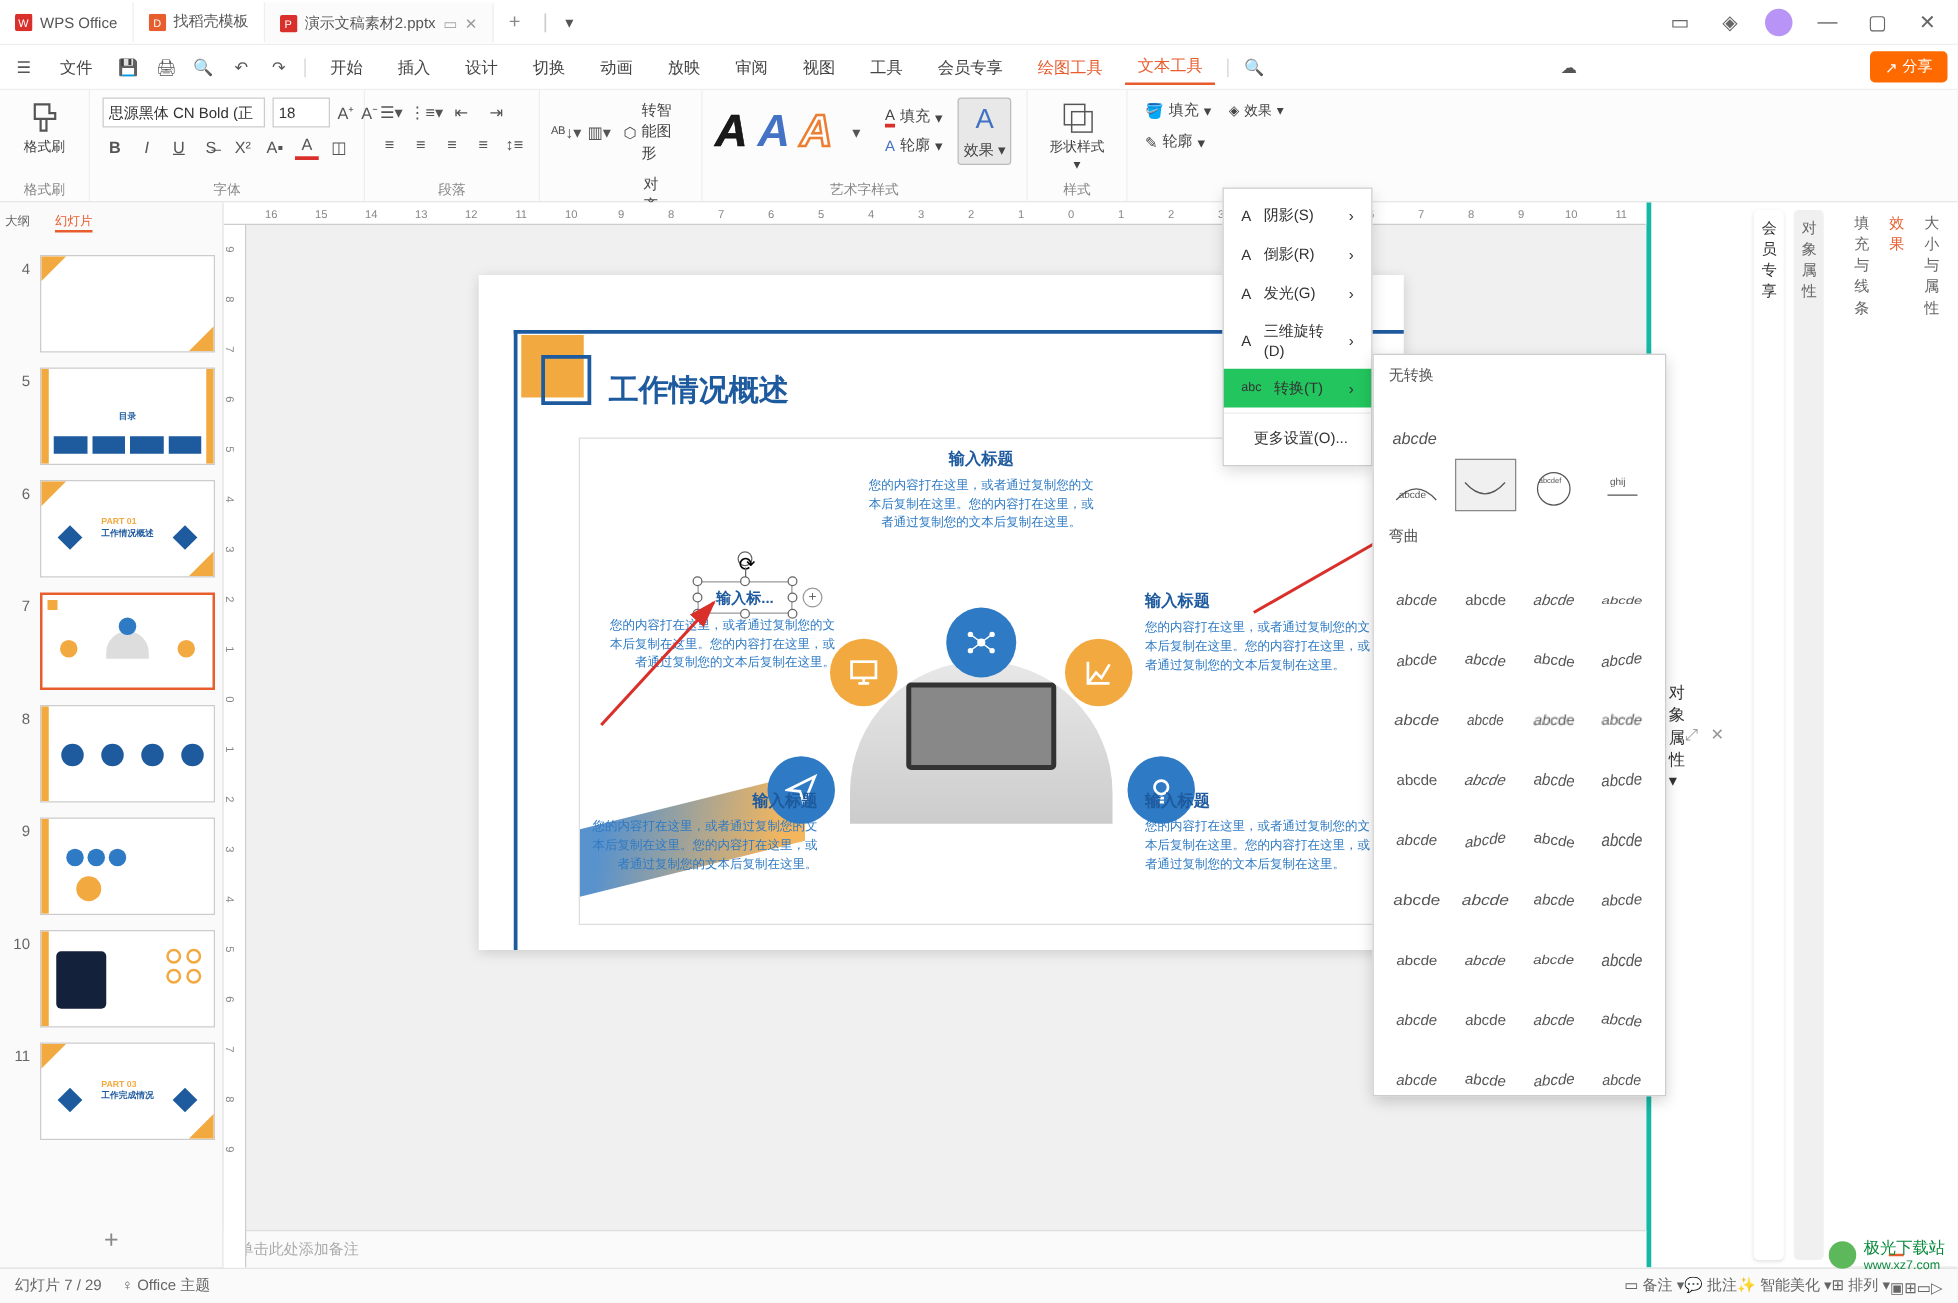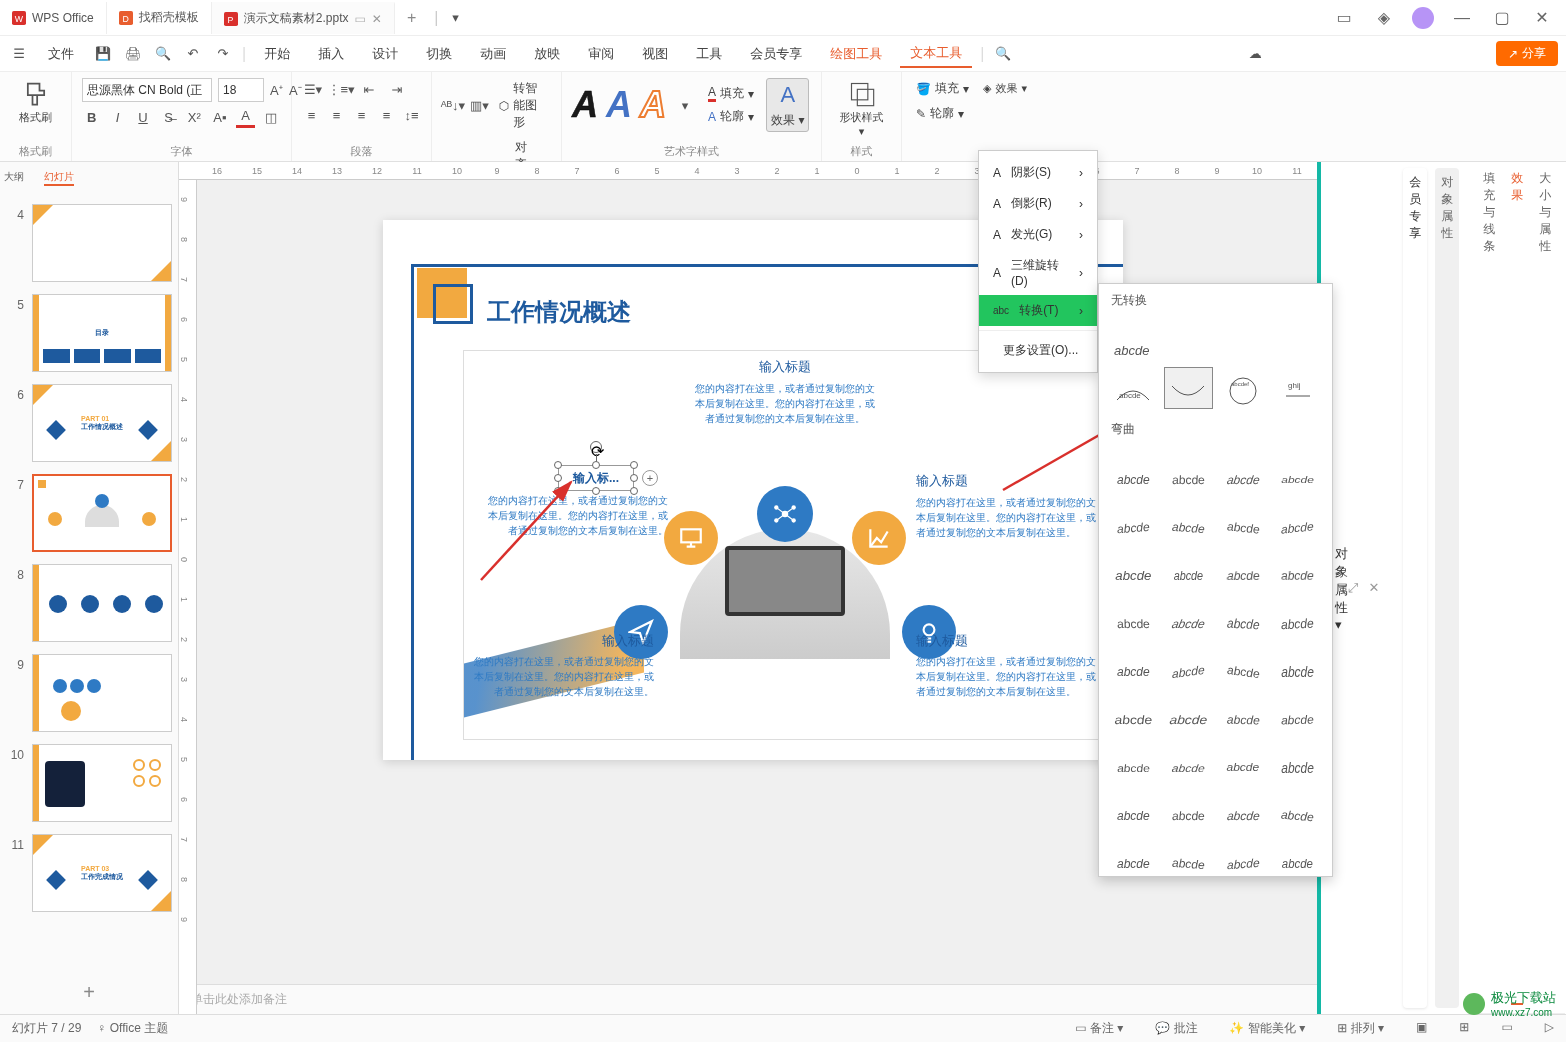--- a/index.html
+++ b/index.html
@@ -65,21 +65,21 @@
 .prop-tabs{display:flex;padding:6px 10px;gap:8px}
 .prop-tab{flex:1;text-align:center;padding:6px;font-size:12px;border-radius:4px;cursor:pointer;background:#f0f0f0;color:#666}
 .prop-tab.active{background:#fff;color:#333;box-shadow:0 1px 3px rgba(0,0,0,0.1)}
 .prop-subtabs{display:flex;padding:8px 14px;gap:16px;font-size:12px;color:#666;border-bottom:1px solid #eee}
 .prop-subtab{cursor:pointer;padding-bottom:6px}
 .prop-subtab.active{color:#e85d2e;border-bottom:2px solid #e85d2e}
 .prop-content{flex:1;padding:10px 0}
 .prop-row{padding:6px 14px;display:flex;align-items:center;justify-content:space-between;font-size:12px;color:#444}
 .chevron{color:#aaa}
 .statusbar{height:28px;background:#fafafa;border-top:1px solid #ddd;display:flex;align-items:center;padding:0 12px;font-size:12px;color:#666;gap:16px}
-.statusbar .right{margin-left:auto;display:flex;gap:32px;align-items:flex-start}
+.statusbar .right{margin-left:auto;display:flex;gap:0;align-items:flex-end}
 
 
 .effect-menu{position:absolute;left:978px;top:150px;width:120px;background:#fff;border:1px solid #ccc;box-shadow:0 4px 12px rgba(0,0,0,0.15);z-index:100;padding:6px 0}
 .effect-menu-item{padding:7px 14px;font-size:12px;color:#333;display:flex;align-items:center;gap:10px;cursor:pointer;justify-content:space-between}
 .effect-menu-item.active{background:#22c55e}
 .effect-menu-sep{height:1px;background:#eee;margin:4px 0}
 .menu-icon-left{display:flex;align-items:center;gap:10px}
 
 
 .transform-panel{position:absolute;left:1098px;top:283px;width:235px;background:#fff;border:1px solid #ccc;box-shadow:0 4px 12px rgba(0,0,0,0.2);z-index:101;max-height:700px;overflow-y:auto}
@@ -95,21 +95,21 @@
 .corner-deco2{position:absolute;left:50px;top:64px;width:40px;height:40px;border:3px solid #1e5a9e;background:transparent}
 .slide-border{position:absolute;left:28px;top:44px;right:0;bottom:0;border-top:3px solid #1e5a9e;border-left:3px solid #1e5a9e}
 .slide-title{position:absolute;left:104px;top:76px;font-size:24px;font-weight:bold;color:#1e5a9e}
 .content-box{position:absolute;left:80px;top:130px;right:16px;bottom:20px;border:1px solid #ddd}
 .center-node{position:absolute;left:50%;top:42%;transform:translate(-50%,-50%);width:56px;height:56px;border-radius:50%;background:#2e7ac4;display:flex;align-items:center;justify-content:center}
 .laptop-img{position:absolute;left:50%;bottom:80px;transform:translateX(-50%);width:210px;height:130px;background:linear-gradient(180deg,#e8e8e8,#ccc);border-radius:110px 110px 0 0}
 .circle-node{position:absolute;width:54px;height:54px;border-radius:50%;display:flex;align-items:center;justify-content:center;color:#fff}
 .c-blue{background:#2e7ac4}
 .c-orange{background:#f2a940}
 .text-block{position:absolute;width:180px;font-size:10px;color:#2e7ac4;line-height:1.5}
-.text-block h4{font-size:13px;font-weight:normal;margin-bottom:4px;color:#1e5a9e}
+.text-block h4{font-size:13px;font-weight:bold;margin-bottom:4px;color:#1e5a9e}
 .selected-text{position:absolute;left:128px;top:192px;width:76px;height:26px}
 .sel-box{border:1px solid #999;width:100%;height:100%;display:flex;align-items:center;justify-content:center;font-size:12px;font-weight:bold;color:#1e5a9e;background:rgba(255,255,255,0.8)}
 .sel-handle{position:absolute;width:8px;height:8px;border:1px solid #666;background:#fff;border-radius:50%}
 .sel-rotate{position:absolute;left:50%;top:-24px;transform:translateX(-50%);width:12px;height:12px;border:1px solid #666;border-radius:50%;background:#fff}
 .sel-rotate::after{content:"";position:absolute;left:50%;top:12px;width:1px;height:10px;background:#666}
 .plus-handle{position:absolute;right:-24px;top:50%;transform:translateY(-50%);width:16px;height:16px;border:1px solid #999;border-radius:50%;display:flex;align-items:center;justify-content:center;font-size:11px;color:#666;background:#fff}
 .arrow-red{position:absolute;pointer-events:none}
 .gradient-stripe{position:absolute;left:0;bottom:44px;width:180px;height:54px;background:linear-gradient(100deg,#3b7fc4 10%,#f2a940 90%);transform:skewY(-14deg);opacity:0.85}
 .cursor-arrow{position:absolute;width:14px;height:18px;pointer-events:none}
 .watermark{position:absolute;right:10px;bottom:24px;display:flex;align-items:center;gap:6px;font-size:13px;color:#0b8a3e;z-index:200}

